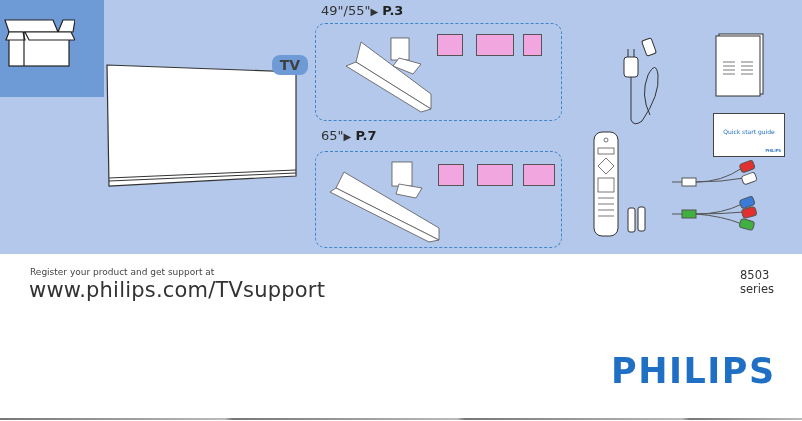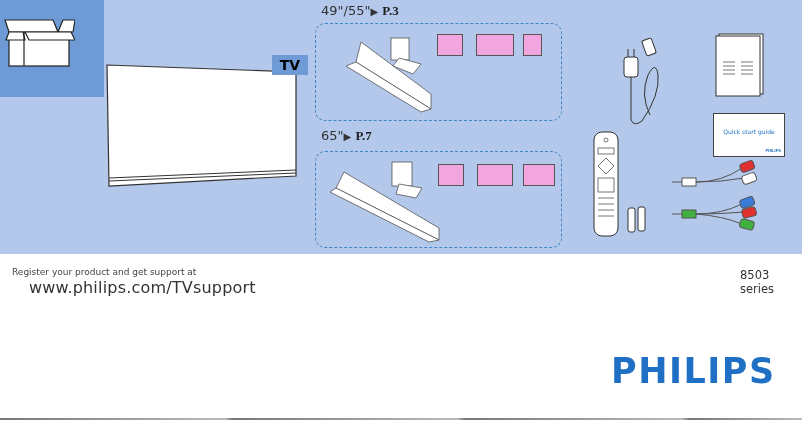--- a/index.html
+++ b/index.html
@@ -1,26 +1,26 @@
 <!DOCTYPE html>
 <html><head>
 <meta charset="utf-8">
 <style>
   html,body{margin:0;padding:0;}
   body{width:802px;height:421px;position:relative;overflow:hidden;background:#fff;font-family:"Liberation Sans",sans-serif;}
   .band{position:absolute;left:0;top:0;width:802px;height:254px;background:#b3c8ea;}
   .boxpanel{position:absolute;left:0;top:0;width:104px;height:97px;background:#6e9bd6;}
   .abs{position:absolute;}
-  .tvbadge{position:absolute;left:272px;top:55px;width:36px;height:20px;border-radius:0;background:#6e9bd6;color:#000000;font-weight:bold;font-size:14px;text-align:center;line-height:20px;font-family:"DejaVu Sans",sans-serif;}
+  .tvbadge{position:absolute;left:272px;top:55px;width:36px;height:20px;border-radius:8px;background:#6e9bd6;color:#404040;font-weight:bold;font-size:14px;text-align:center;line-height:20px;font-family:"DejaVu Sans",sans-serif;}
   .variant-label{position:absolute;font-size:13px;color:#333;font-family:"DejaVu Sans",sans-serif;white-space:nowrap;}
-  .variant-label b{font-weight:bold;color:#222;font-family:Liberation Serif, serif;}
+  .variant-label b{font-weight:bold;color:#222;}
   .dashbox{position:absolute;border:1.5px dashed #3d86c7;border-radius:10px;}
   .screwbag{position:absolute;background:#f2a6e0;border:1px solid #555;}
-  .register{position:absolute;left:12px;top:267px;font-size:9px;color:#444;font-family:"DejaVu Sans",sans-serif;text-align:center;}
-  .url{position:absolute;left:29px;top:278px;font-size:16px;color:#333;font-family:"DejaVu Sans",sans-serif;letter-spacing:0.2px;}
+  .register{position:absolute;left:30px;top:267px;font-size:9px;color:#444;font-family:"DejaVu Sans",sans-serif;text-align:center;}
+  .url{position:absolute;left:29px;top:278px;font-size:21px;color:#333;font-family:"DejaVu Sans",sans-serif;letter-spacing:0.2px;}
   .series{position:absolute;left:700px;top:268px;font-size:11.5px;color:#333;font-family:"DejaVu Sans",sans-serif;margin-left:40px;}
   .logo{position:absolute;left:611px;top:354px;font-size:35px;font-weight:bold;color:#1f6fc4;letter-spacing:1.5px;font-family:"DejaVu Sans",sans-serif;line-height:1;}
   .footline{position:absolute;left:0;top:418px;width:802px;height:2px;background:linear-gradient(90deg,#777,#bbb 28%,#777 29%,#bbb 57%,#777 58%,#bbb 85%,#777 86%,#bbb);}
 </style>
 </head>
 <body>
 
 <div class="band"></div>
 
 <div class="boxpanel">

